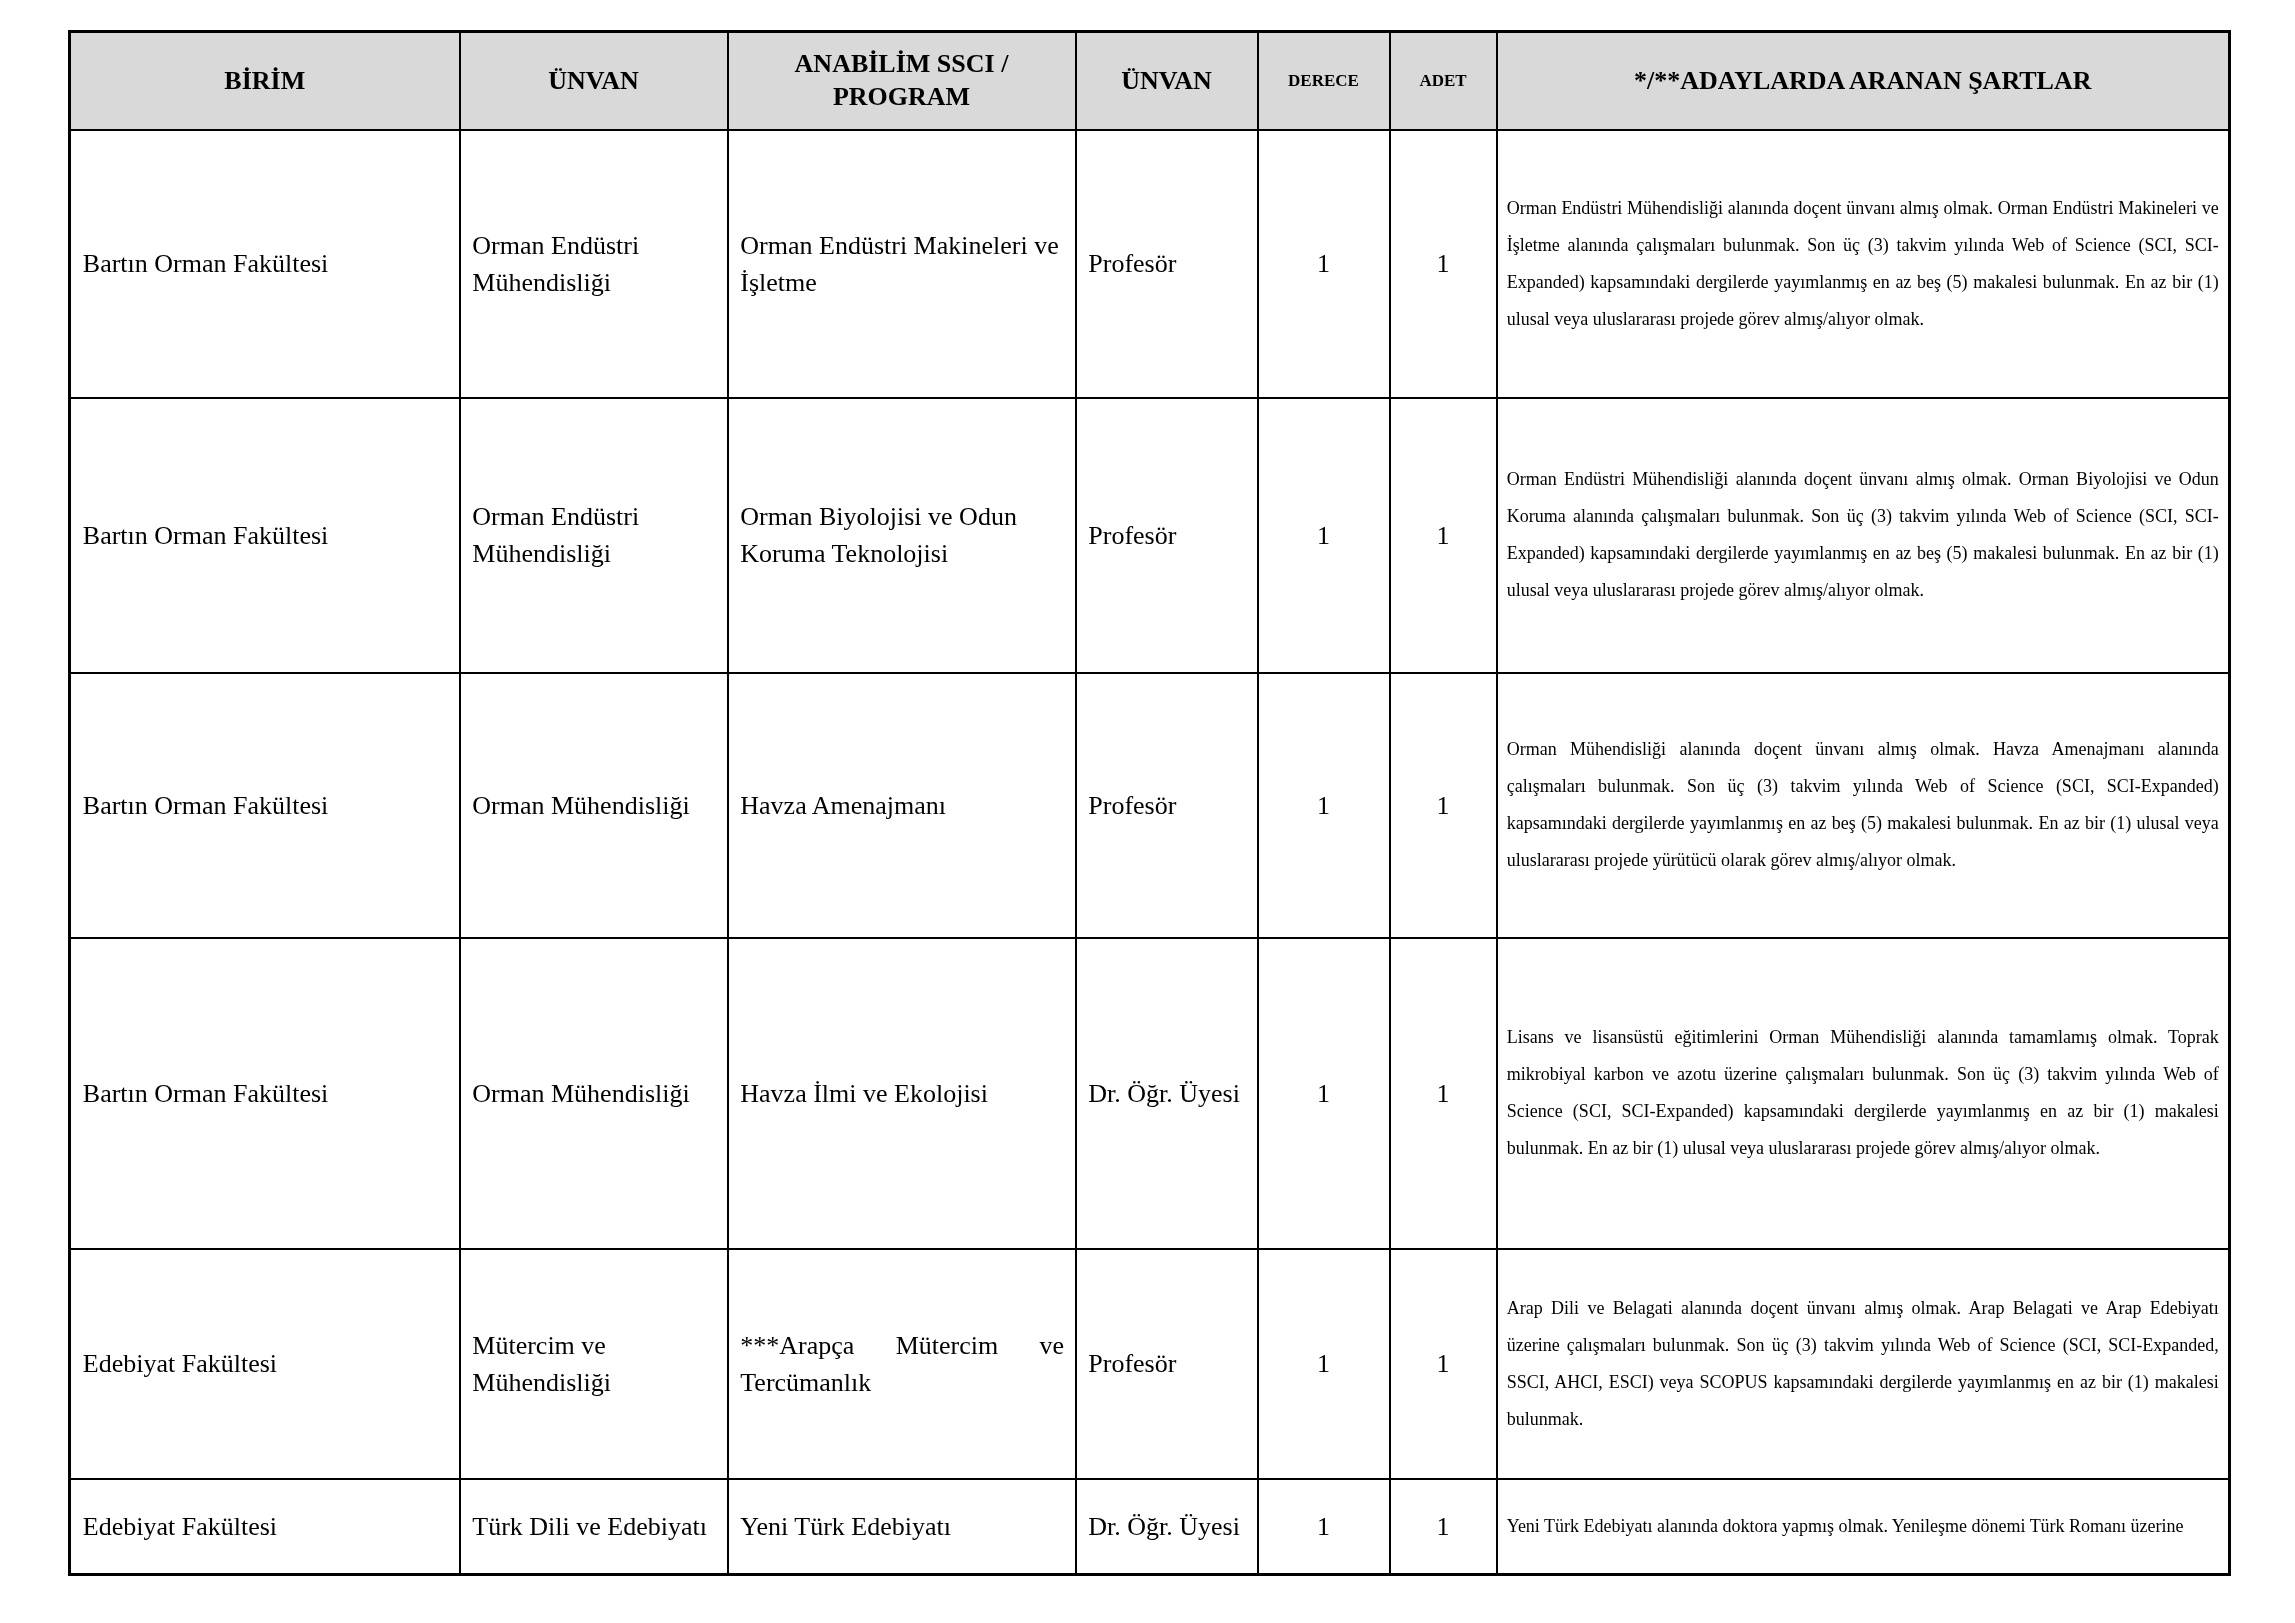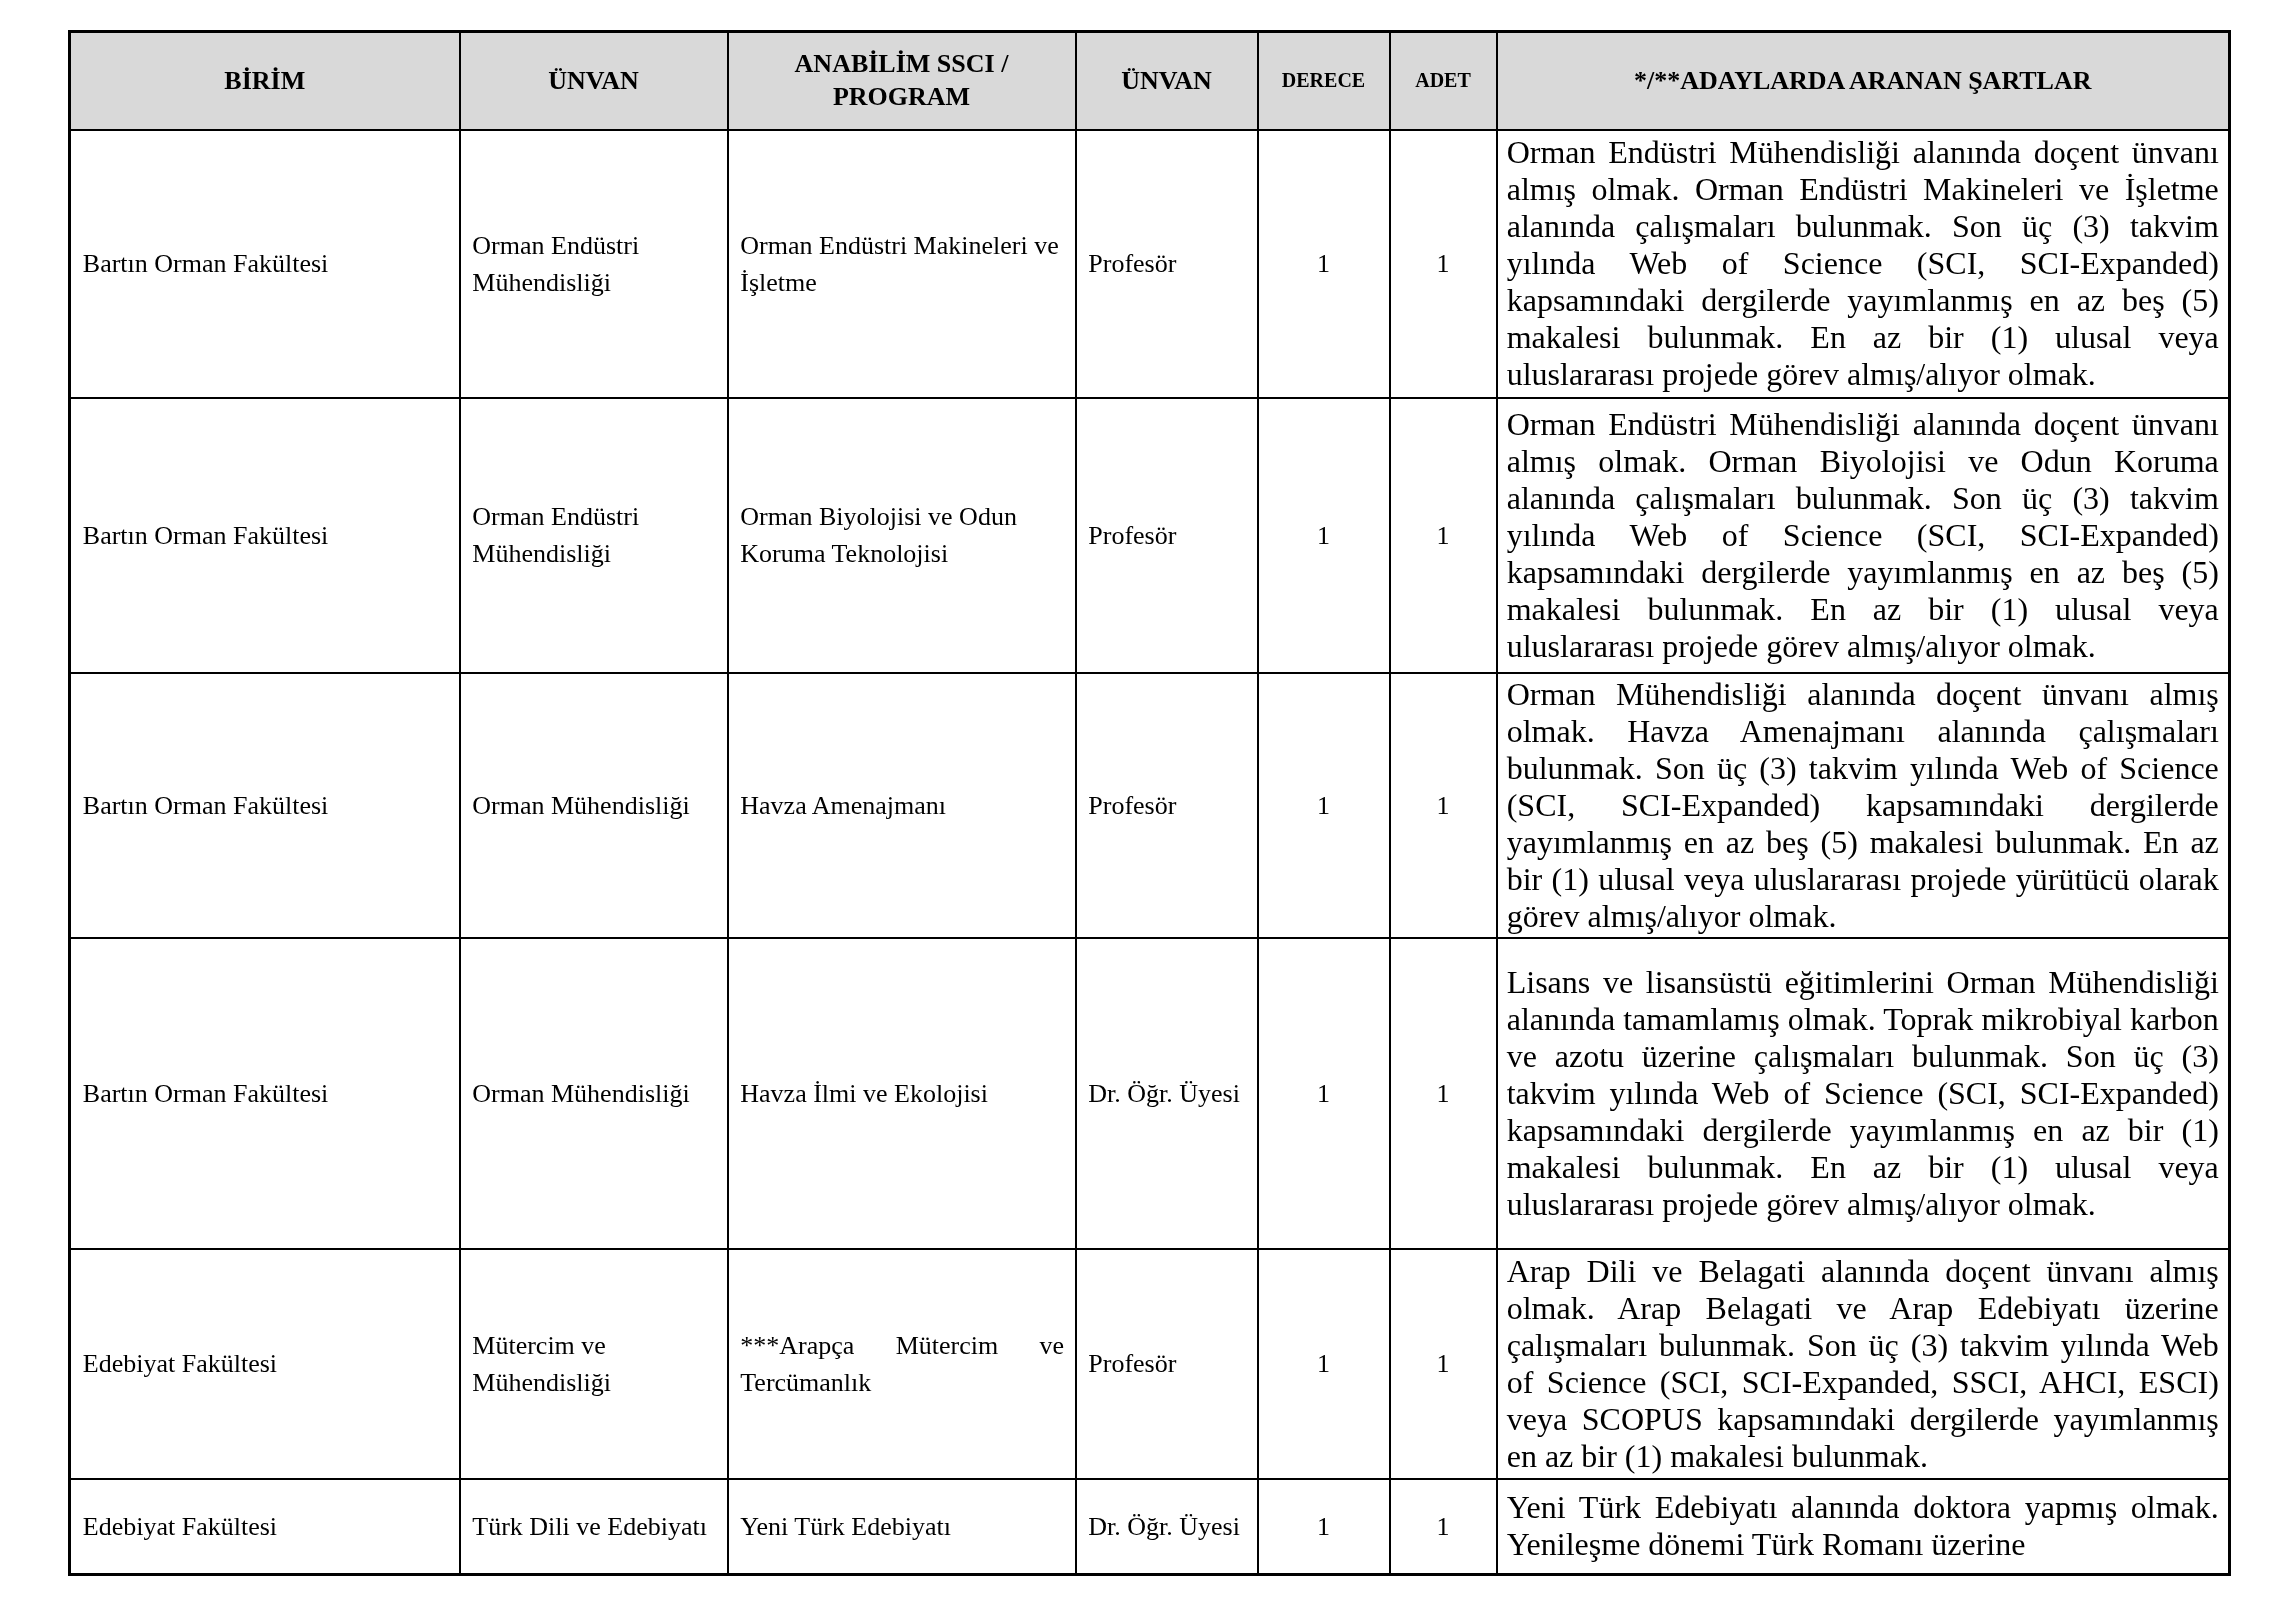--- a/index.html
+++ b/index.html
@@ -36,32 +36,32 @@
   thead tr { height: 98px; }
   th {
     background: #d9d9d9;
     font-weight: bold;
     font-size: 26px;
     line-height: 1.25;
     text-align: center;
     padding: 0 7.9px;
   }
   th.col-program { padding: 0 38px; }
-  th.col-derece, th.col-adet { font-size: 20px; padding: 0 16px; }
+  th.col-derece, th.col-adet { font-size: 17px; padding: 0 16px; }
   th.col-sartlar { padding: 0 26px; }
 
   td { font-size: 26px; line-height: 37px; background: #ffffff; }
   td.col-birim, td.col-bolum, td.col-program, td.col-unvan {
     text-align: left;
     padding: 0 10.5px 0 11.8px;
   }
   td.col-derece, td.col-adet { text-align: center; padding: 0; }
   td.col-sartlar {
     padding: 1.3px 9.2px;
-    font-size: 32px;
+    font-size: 18px;
   }
   td.col-sartlar .cell-text { text-align: justify; line-height: 37px; }
   .cell-text.justify { text-align: justify; }
 
   tr.r0 { height: 268px; }
   tr.r1 { height: 275px; }
   tr.r2 { height: 265px; }
   tr.r3 { height: 311px; }
   tr.r4 { height: 230px; }
   tr.r5 { height: 96px; }

